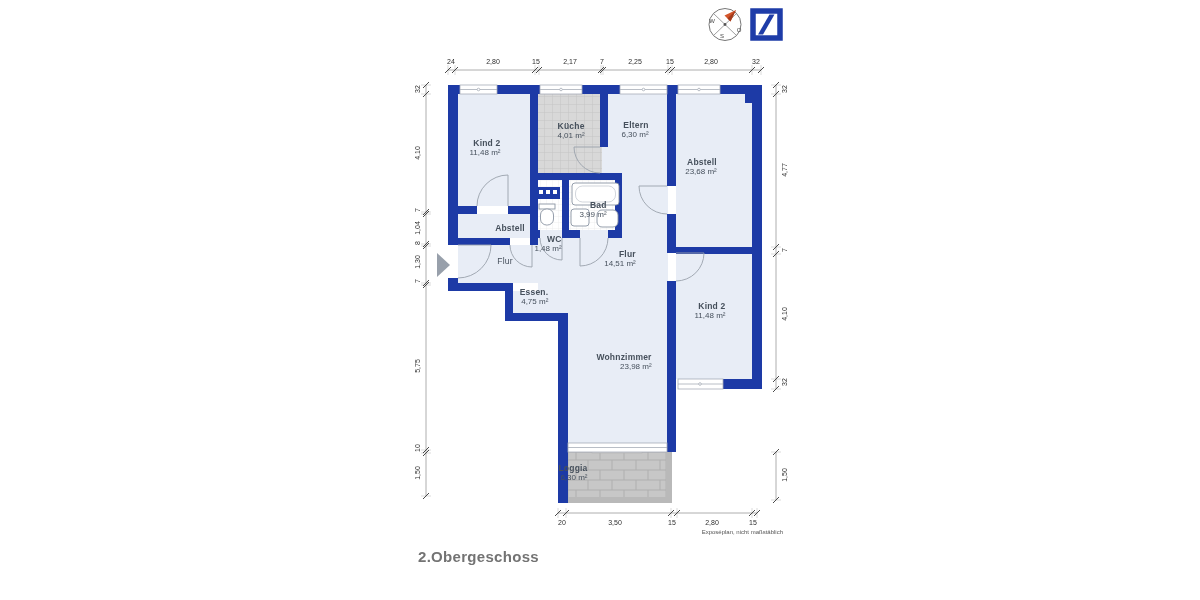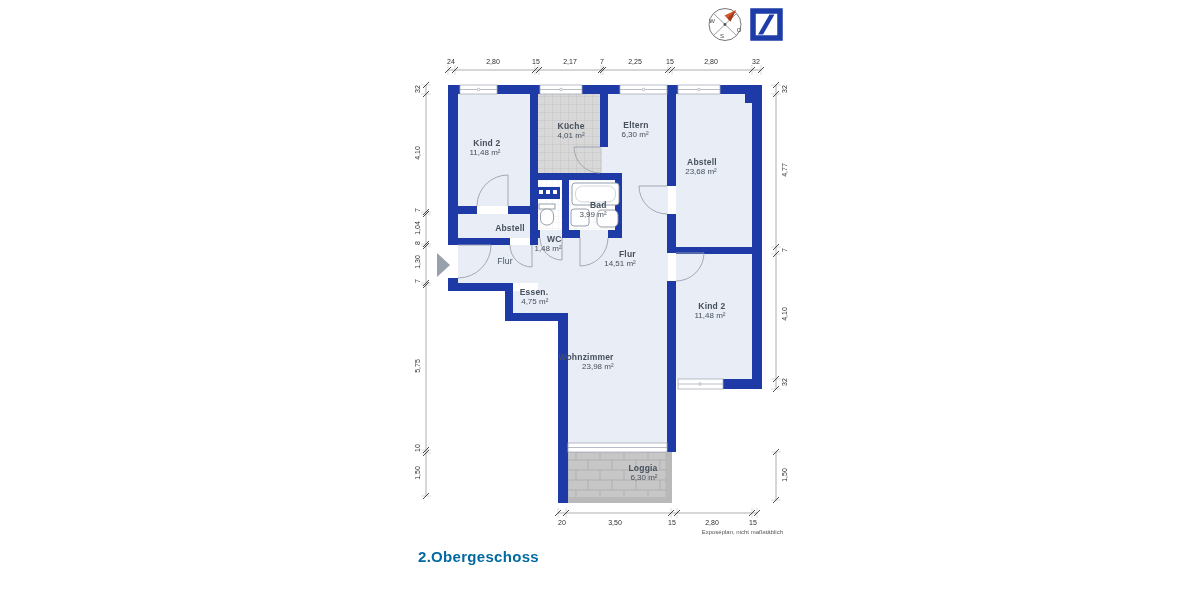--- a/index.html
+++ b/index.html
@@ -8,21 +8,21 @@
   .w{fill:var(--wall,#1d3aa6);}
   .fl{fill:var(--floor,#e8edf6);}
   .room-label{position:absolute;transform:translate(-50%,-50%);display:flex;flex-direction:column;
               align-items:flex-end;line-height:1.18;text-align:center;color:#46505c;white-space:nowrap;z-index:5;}
   .rn{font-size:8.5px;font-weight:700;letter-spacing:.2px;}
   .ra{font-size:8px;font-weight:400;}
   .dim{position:absolute;transform:translate(-50%,-50%);font-size:7px;color:#2e2e2e;
        white-space:nowrap;z-index:5;}
   .dim.v{transform:translate(-50%,-50%) rotate(-90deg);}
   .compass-letter{position:absolute;transform:translate(-50%,-50%);font-size:6px;color:#444;z-index:6;}
-  .title{position:absolute;left:418px;top:548px;font-size:15px;font-weight:700;color:#0369a1;
+  .title{position:absolute;left:418px;top:548px;font-size:15px;font-weight:700;color:#737373;
          letter-spacing:.3px;z-index:5;}
   .note{position:absolute;left:783px;top:529px;transform:translateX(-100%);font-size:6px;color:#555;z-index:5;}
 </style>
 </head>
 <body>
 
 <div class="stage">
 
   <svg width="1200" height="600" viewBox="0 0 1200 600" style="position:absolute;left:0;top:0;">
     <defs>
@@ -209,25 +209,25 @@
     <span class="ra">14,51 m²</span>
   </div>
   <div class="room-label" style="left:534px;top:297px">
     <span class="rn">Essen.</span>
     <span class="ra">4,75 m²</span>
   </div>
   <div class="room-label" style="left:710px;top:311px">
     <span class="rn">Kind 2</span>
     <span class="ra">11,48 m²</span>
   </div>
-  <div class="room-label" style="left:586px;top:362px">
+  <div class="room-label" style="left:624px;top:362px">
     <span class="rn">Wohnzimmer</span>
     <span class="ra">23,98 m²</span>
   </div>
-  <div class="room-label" style="left:643px;top:473px">
+  <div class="room-label" style="left:573px;top:473px">
     <span class="rn">Loggia</span>
     <span class="ra">6,30 m²</span>
   </div>
 
   <span class="dim" style="left:451px;top:61px">24</span>
   <span class="dim" style="left:493px;top:61px">2,80</span>
   <span class="dim" style="left:536px;top:61px">15</span>
   <span class="dim" style="left:570px;top:61px">2,17</span>
   <span class="dim" style="left:602px;top:61px">7</span>
   <span class="dim" style="left:635px;top:61px">2,25</span>

